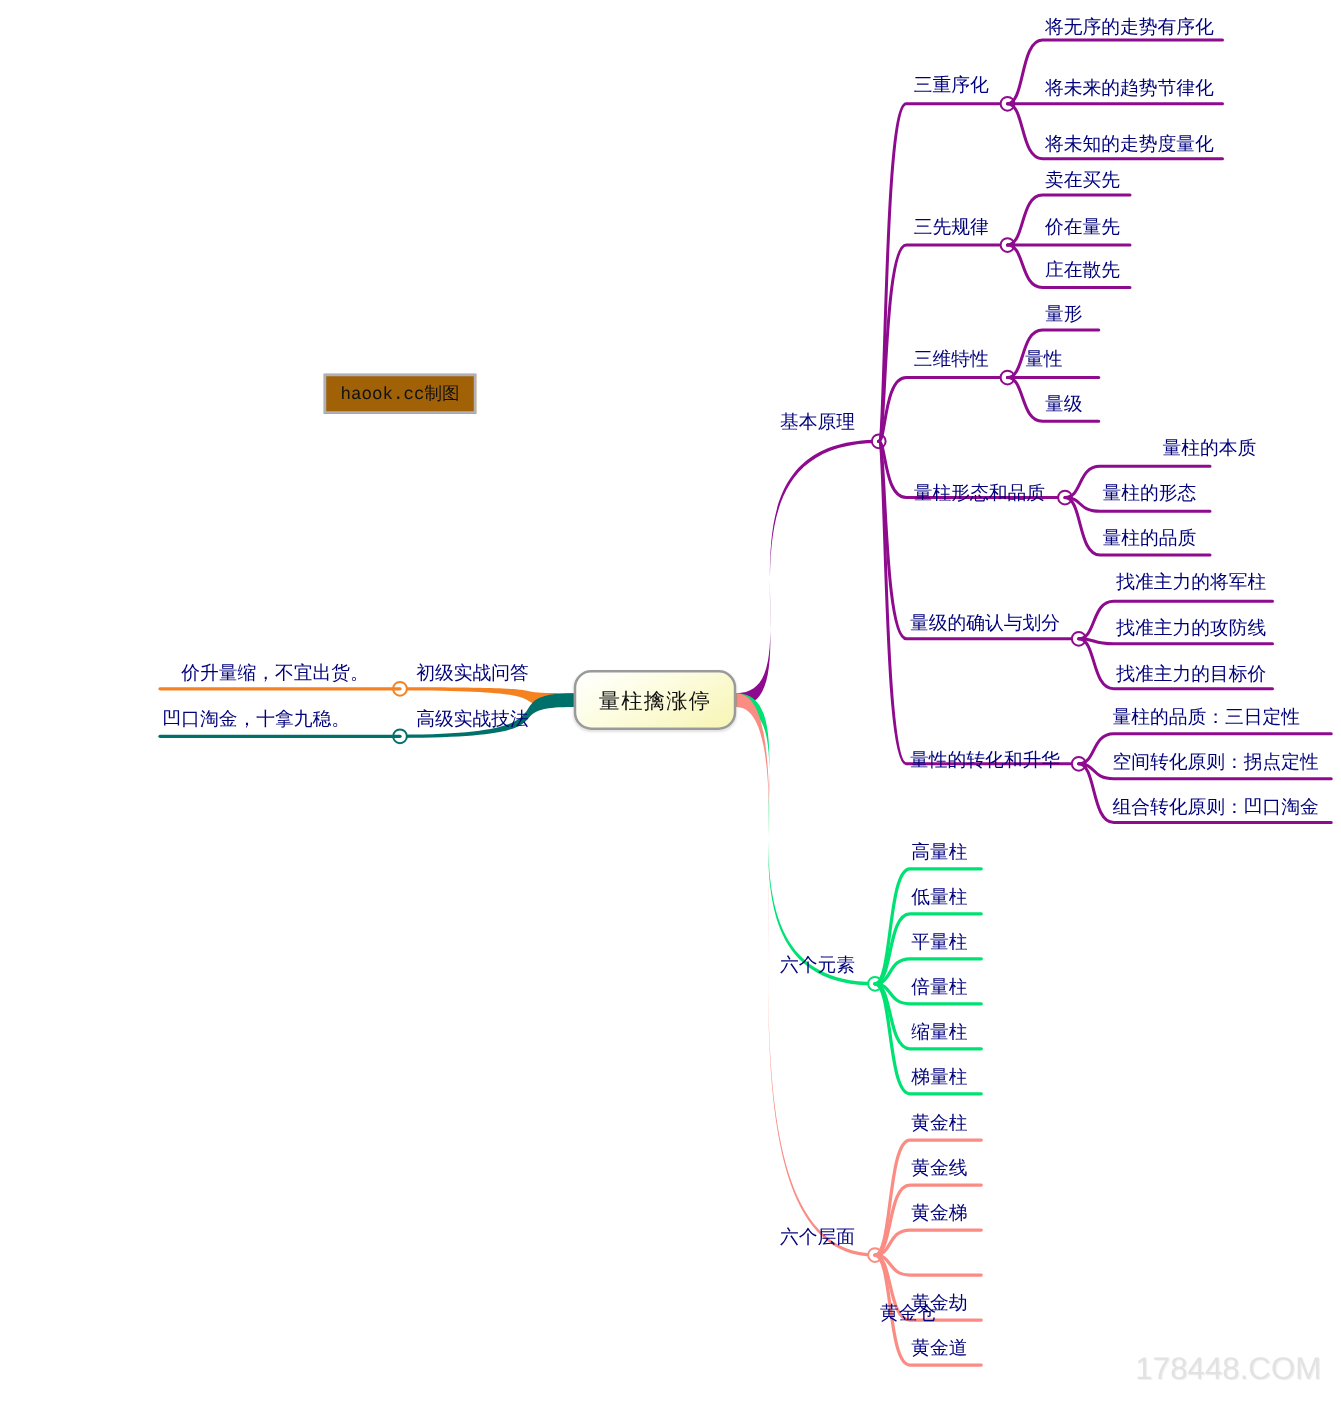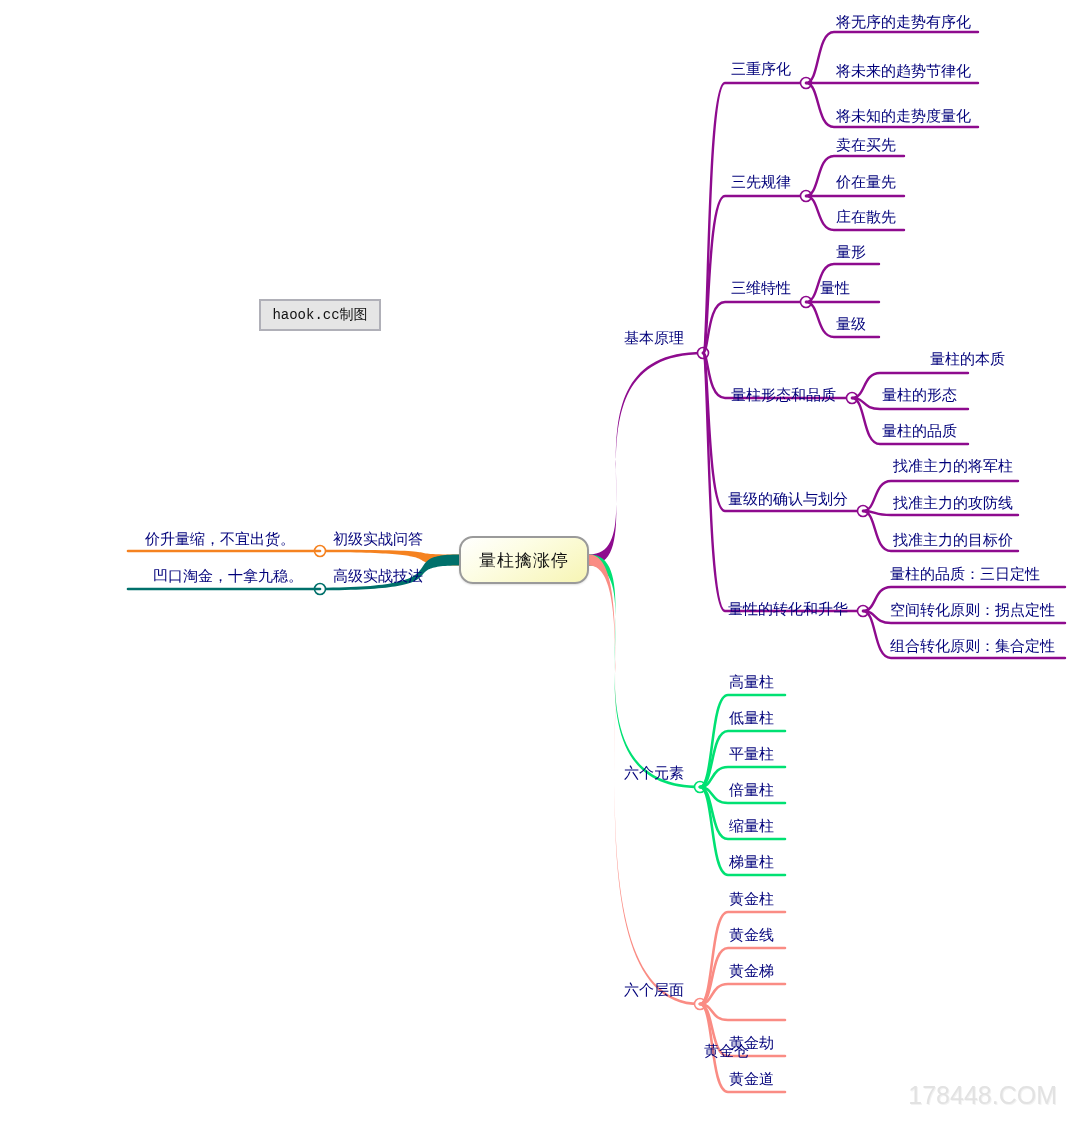--- a/index.html
+++ b/index.html
@@ -30,21 +30,21 @@
     box-shadow:0 1px 2px rgba(0,0,0,.12);
     display:flex;align-items:center;justify-content:center;
     color:#101010;font-size:17px;letter-spacing:1px;
     font-family:"Liberation Sans","DejaVu Sans",sans-serif;
   }
 
   .credit-box{
     position:absolute;
     box-sizing:border-box;
     border:2px solid #b0b0b8;
-    background:#e5e5e5;
+    background:#a16207;
     display:flex;align-items:center;justify-content:center;
     color:#111111;
     font-size:14px;
     font-family:"Liberation Mono","DejaVu Sans Mono",monospace;
   }
 
   .watermark{
     position:absolute;
     color:#e2e2e2;
     font-size:25px;
@@ -145,33 +145,33 @@
       <div class="node-label leaf" style="left: 930px; top: 350px;">量柱的本质</div>
       <div class="node-label leaf" style="left: 882px; top: 386px;">量柱的形态</div>
       <div class="node-label leaf" style="left: 882px; top: 422px;">量柱的品质</div>
       <div class="node-label lvl2" style="left: 728px; top: 490px;">量级的确认与划分</div>
       <div class="node-label leaf" style="left: 893px; top: 457px;">找准主力的将军柱</div>
       <div class="node-label leaf" style="left: 893px; top: 494px;">找准主力的攻防线</div>
       <div class="node-label leaf" style="left: 893px; top: 531px;">找准主力的目标价</div>
       <div class="node-label lvl2" style="left: 728px; top: 600px;">量性的转化和升华</div>
       <div class="node-label leaf" style="left: 890px; top: 565px;">量柱的品质：三日定性</div>
       <div class="node-label leaf" style="left: 890px; top: 601px;">空间转化原则：拐点定性</div>
-      <div class="node-label leaf" style="left: 890px; top: 637px;">组合转化原则：集合定性</div>
+      <div class="node-label leaf" style="left: 890px; top: 637px;">组合转化原则：凹口淘金</div>
       <div class="node-label lvl2" style="left: 624px; top: 764px;">六个元素</div>
       <div class="node-label leaf" style="left: 729px; top: 673px;">高量柱</div>
       <div class="node-label leaf" style="left: 729px; top: 709px; text-align: right;">低量柱</div>
       <div class="node-label leaf" style="left: 729px; top: 745px;">平量柱</div>
       <div class="node-label leaf" style="left: 729px; top: 781px;">倍量柱</div>
       <div class="node-label leaf" style="left: 729px; top: 817px;">缩量柱</div>
       <div class="node-label leaf" style="left: 729px; top: 853px;">梯量柱</div>
       <div class="node-label lvl2" style="left: 624px; top: 981px;">六个层面</div>
       <div class="node-label leaf" style="left: 729px; top: 890px;">黄金柱</div>
       <div class="node-label leaf" style="left: 729px; top: 926px;">黄金线</div>
       <div class="node-label leaf" style="left: 729px; top: 962px;">黄金梯</div>
       <div class="node-label leaf" style="left: 704px; top: 998px; margin-top: 44px;">黄金仓</div>
       <div class="node-label leaf" style="left: 729px; top: 1034px;">黄金劫</div>
       <div class="node-label leaf" style="left: 729px; top: 1070px;">黄金道</div>
       <div class="node-label lvl2" style="left: 333px; top: 530px;">初级实战问答</div>
       <div class="node-label leaf" style="left: 145px; top: 530px;">价升量缩，不宜出货。</div>
       <div class="node-label lvl2" style="left: 333px; top: 567px;">高级实战技法</div>
-      <div class="node-label leaf" style="left: 153px; top: 567px;">凹口淘金，十拿九稳。</div>
+      <div class="node-label leaf" style="left: 130px; top: 567px;">凹口淘金，十拿九稳。</div>
     </div>
 </div>
 
 </body></html>

